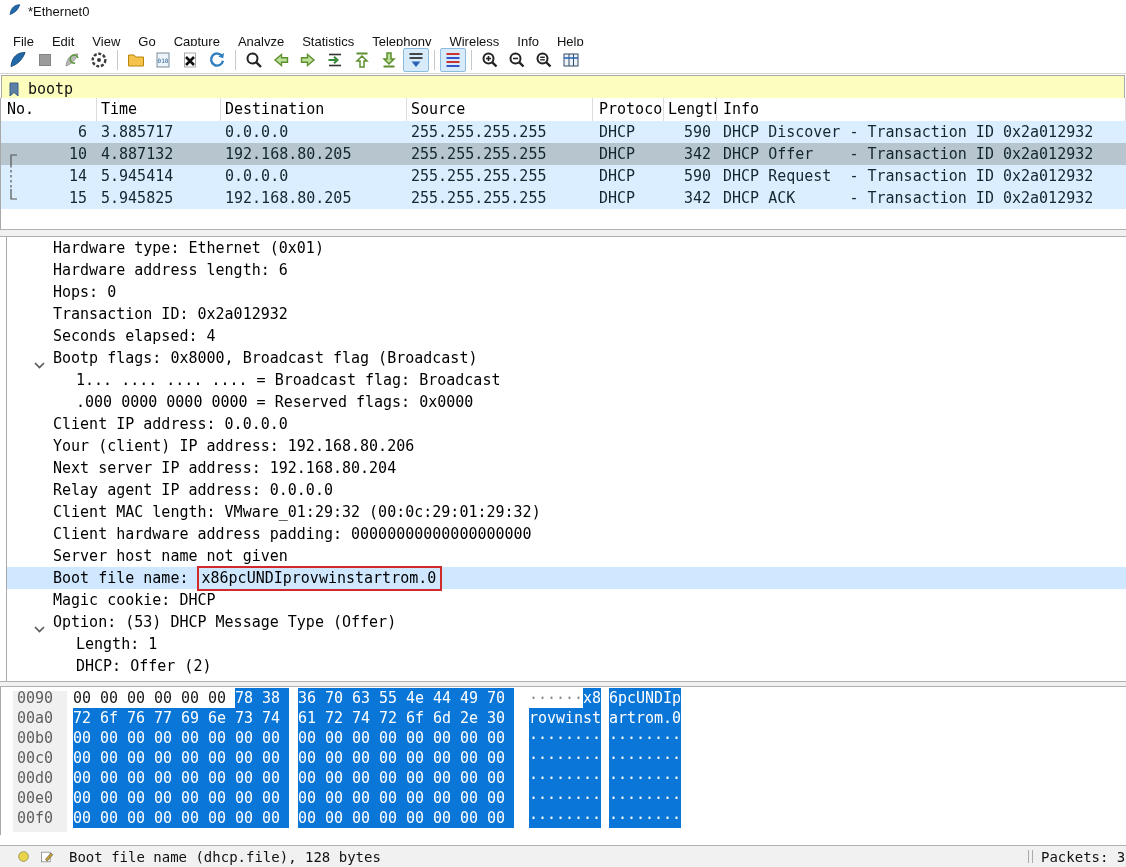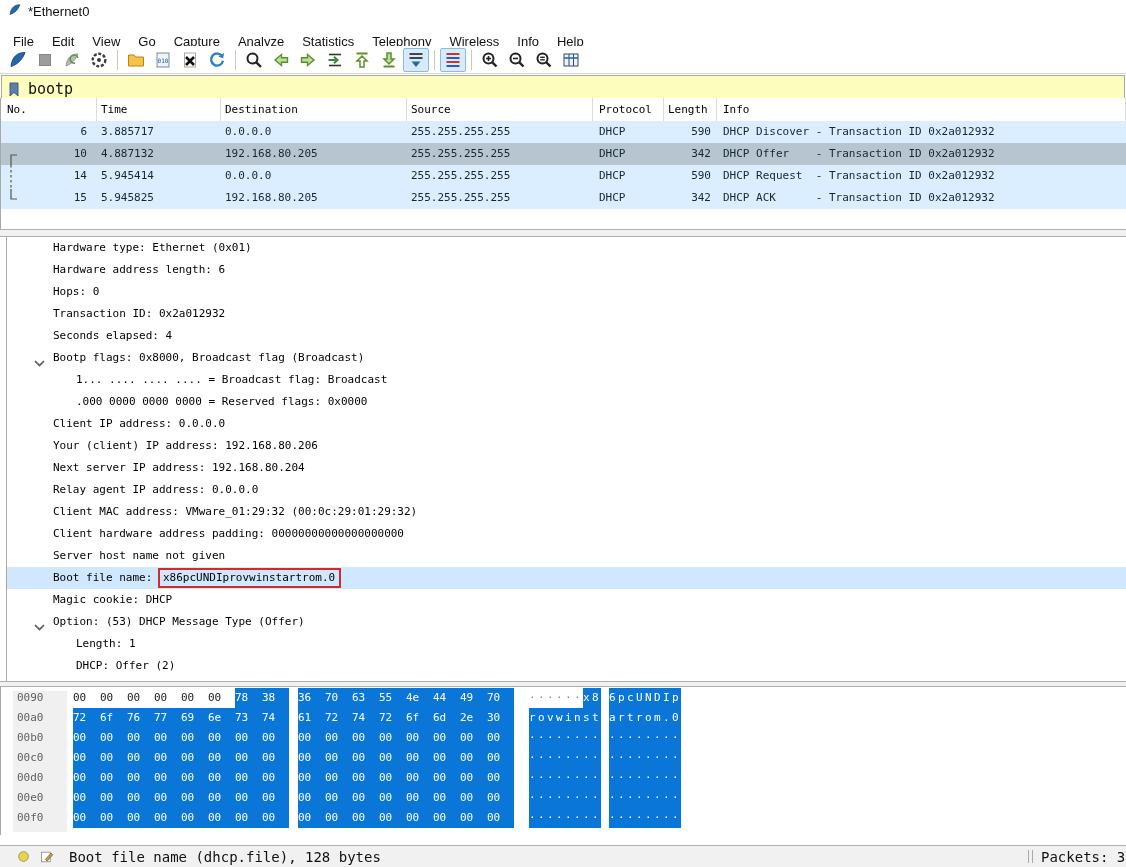--- a/index.html
+++ b/index.html
@@ -1,19 +1,19 @@
 <!DOCTYPE html>
 <html><head>
 <meta charset="utf-8">
 <style>
   html,body{margin:0;padding:0;}
   body{width:1126px;height:867px;overflow:hidden;background:#fff;
        font-family:"Liberation Sans",sans-serif;color:#111;}
   #window{position:relative;width:1126px;height:867px;background:#fff;}
-  .mono{font-family:"DejaVu Sans Mono",monospace;font-size:11px;}
+  .mono{font-family:"DejaVu Sans Mono",monospace;font-size:15px;}
 
   
   .titlebar{position:absolute;top:0;left:0;width:1126px;height:22px;
             display:flex;align-items:center;gap:6px;padding-left:8px;
             box-sizing:border-box;font-size:13px;background:#fff;}
   
   .menubar{position:absolute;top:22px;left:0;width:1126px;height:24px;
            display:flex;align-items:center;font-size:13px;background:#fff;padding-left:4px;box-sizing:border-box;}
   .menu-item{padding:0 9px;line-height:24px;margin-top:16px;}
   
@@ -357,21 +357,21 @@
       <div class="dline" style="padding-left: 46px;"><span class="dtext">Seconds elapsed: 4</span></div>
       <div class="dline" style="padding-left: 46px;"><span class="chev"><svg width="11" height="9" viewBox="0 0 11 9">
             <polyline points="1,2 5.5,6.5 10,2" fill="none" stroke="#5a5a5a" stroke-width="1.7"></polyline>
           </svg></span><span class="dtext">Bootp flags: 0x8000, Broadcast flag (Broadcast)</span></div>
       <div class="dline" style="padding-left: 69px;"><span class="dtext">1... .... .... .... = Broadcast flag: Broadcast</span></div>
       <div class="dline" style="padding-left: 69px;"><span class="dtext">.000 0000 0000 0000 = Reserved flags: 0x0000</span></div>
       <div class="dline" style="padding-left: 46px;"><span class="dtext">Client IP address: 0.0.0.0</span></div>
       <div class="dline" style="padding-left: 46px;"><span class="dtext">Your (client) IP address: 192.168.80.206</span></div>
       <div class="dline" style="padding-left: 46px;"><span class="dtext">Next server IP address: 192.168.80.204</span></div>
       <div class="dline" style="padding-left: 46px;"><span class="dtext">Relay agent IP address: 0.0.0.0</span></div>
-      <div class="dline" style="padding-left: 46px;"><span class="dtext">Client MAC address: VMware_01:29:32 (00:0c:29:01:29:32)</span></div>
+      <div class="dline" style="padding-left: 46px;"><span class="dtext">Client MAC length: VMware_01:29:32 (00:0c:29:01:29:32)</span></div>
       <div class="dline" style="padding-left: 46px;"><span class="dtext">Client hardware address padding: 00000000000000000000</span></div>
       <div class="dline" style="padding-left: 46px;"><span class="dtext">Server host name not given</span></div>
       <div class="dline dsel" style="padding-left: 46px;"><span class="dtext">Boot file name: </span><span class="dval redbox">x86pcUNDIprovwinstartrom.0</span></div>
       <div class="dline" style="padding-left: 46px;"><span class="dtext">Magic cookie: DHCP</span></div>
       <div class="dline" style="padding-left: 46px;"><span class="chev"><svg width="11" height="9" viewBox="0 0 11 9">
             <polyline points="1,2 5.5,6.5 10,2" fill="none" stroke="#5a5a5a" stroke-width="1.7"></polyline>
           </svg></span><span class="dtext">Option: (53) DHCP Message Type (Offer)</span></div>
       <div class="dline" style="padding-left: 69px;"><span class="dtext">Length: 1</span></div>
       <div class="dline" style="padding-left: 69px;"><span class="dtext">DHCP: Offer (2)</span></div>
       <div class="dline" style="padding-left: 46px;"><span class="dtext">Option: (1) Subnet Mask (255.255.255.0)</span></div>

